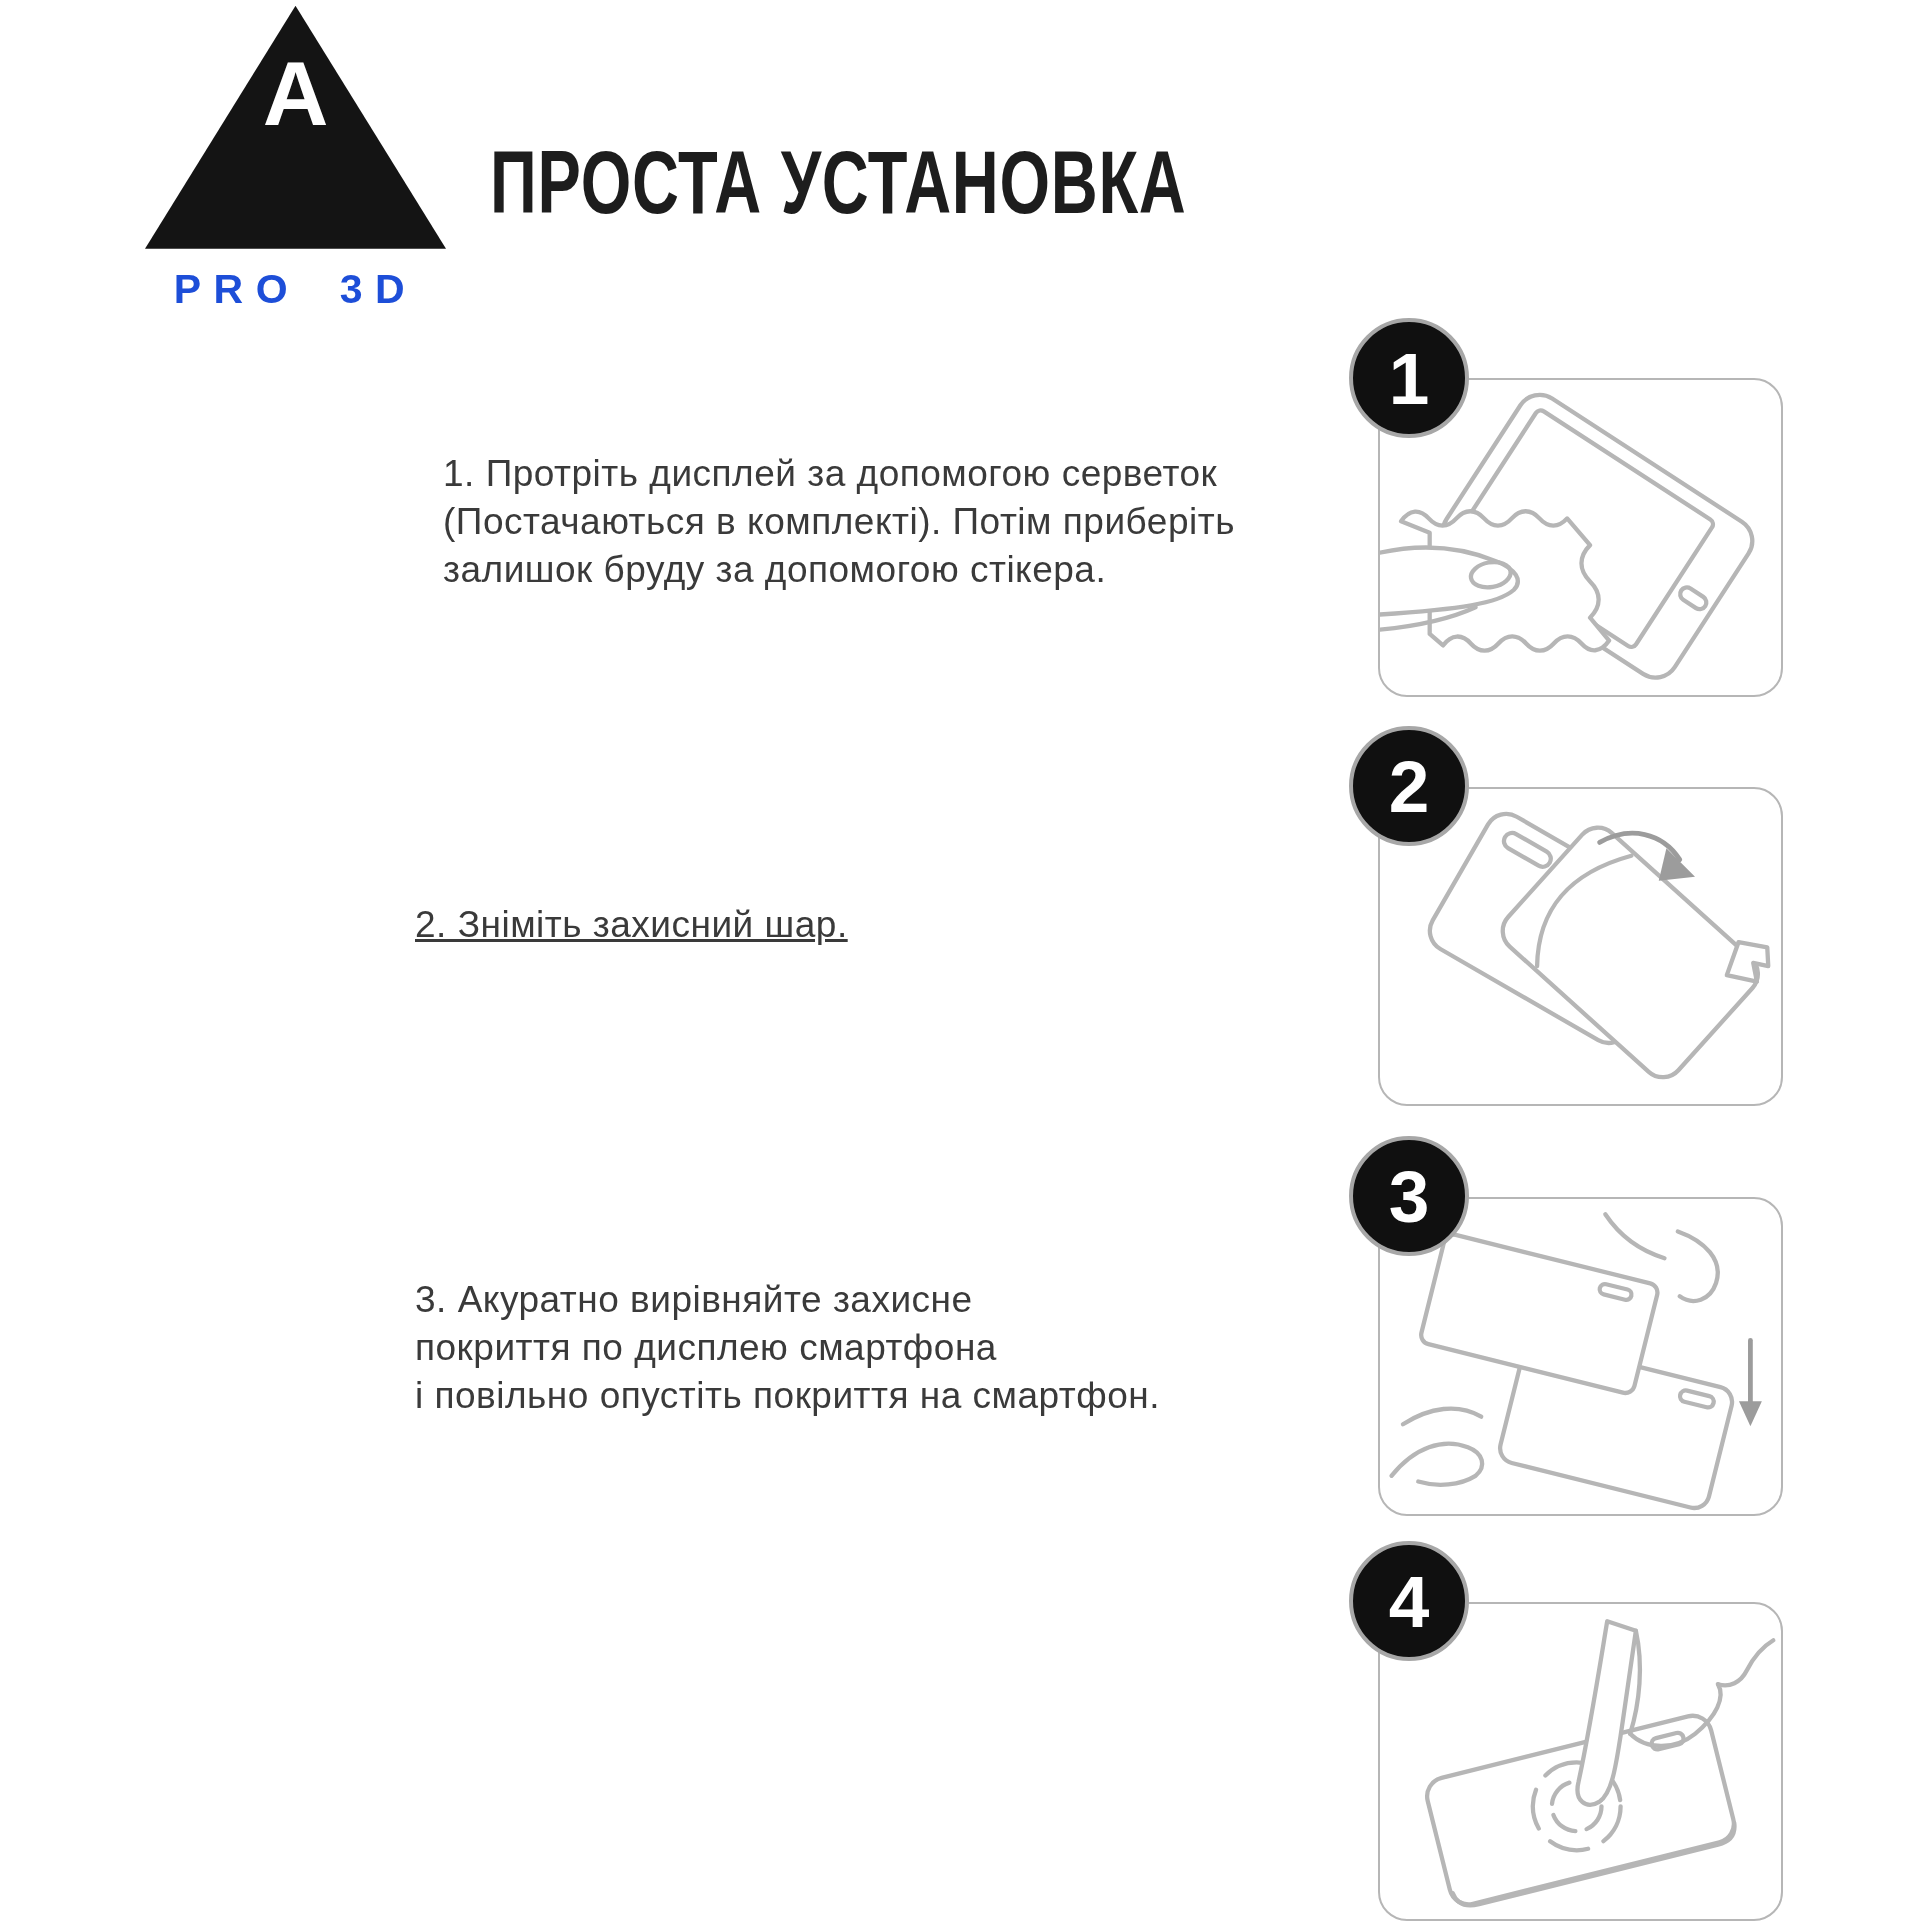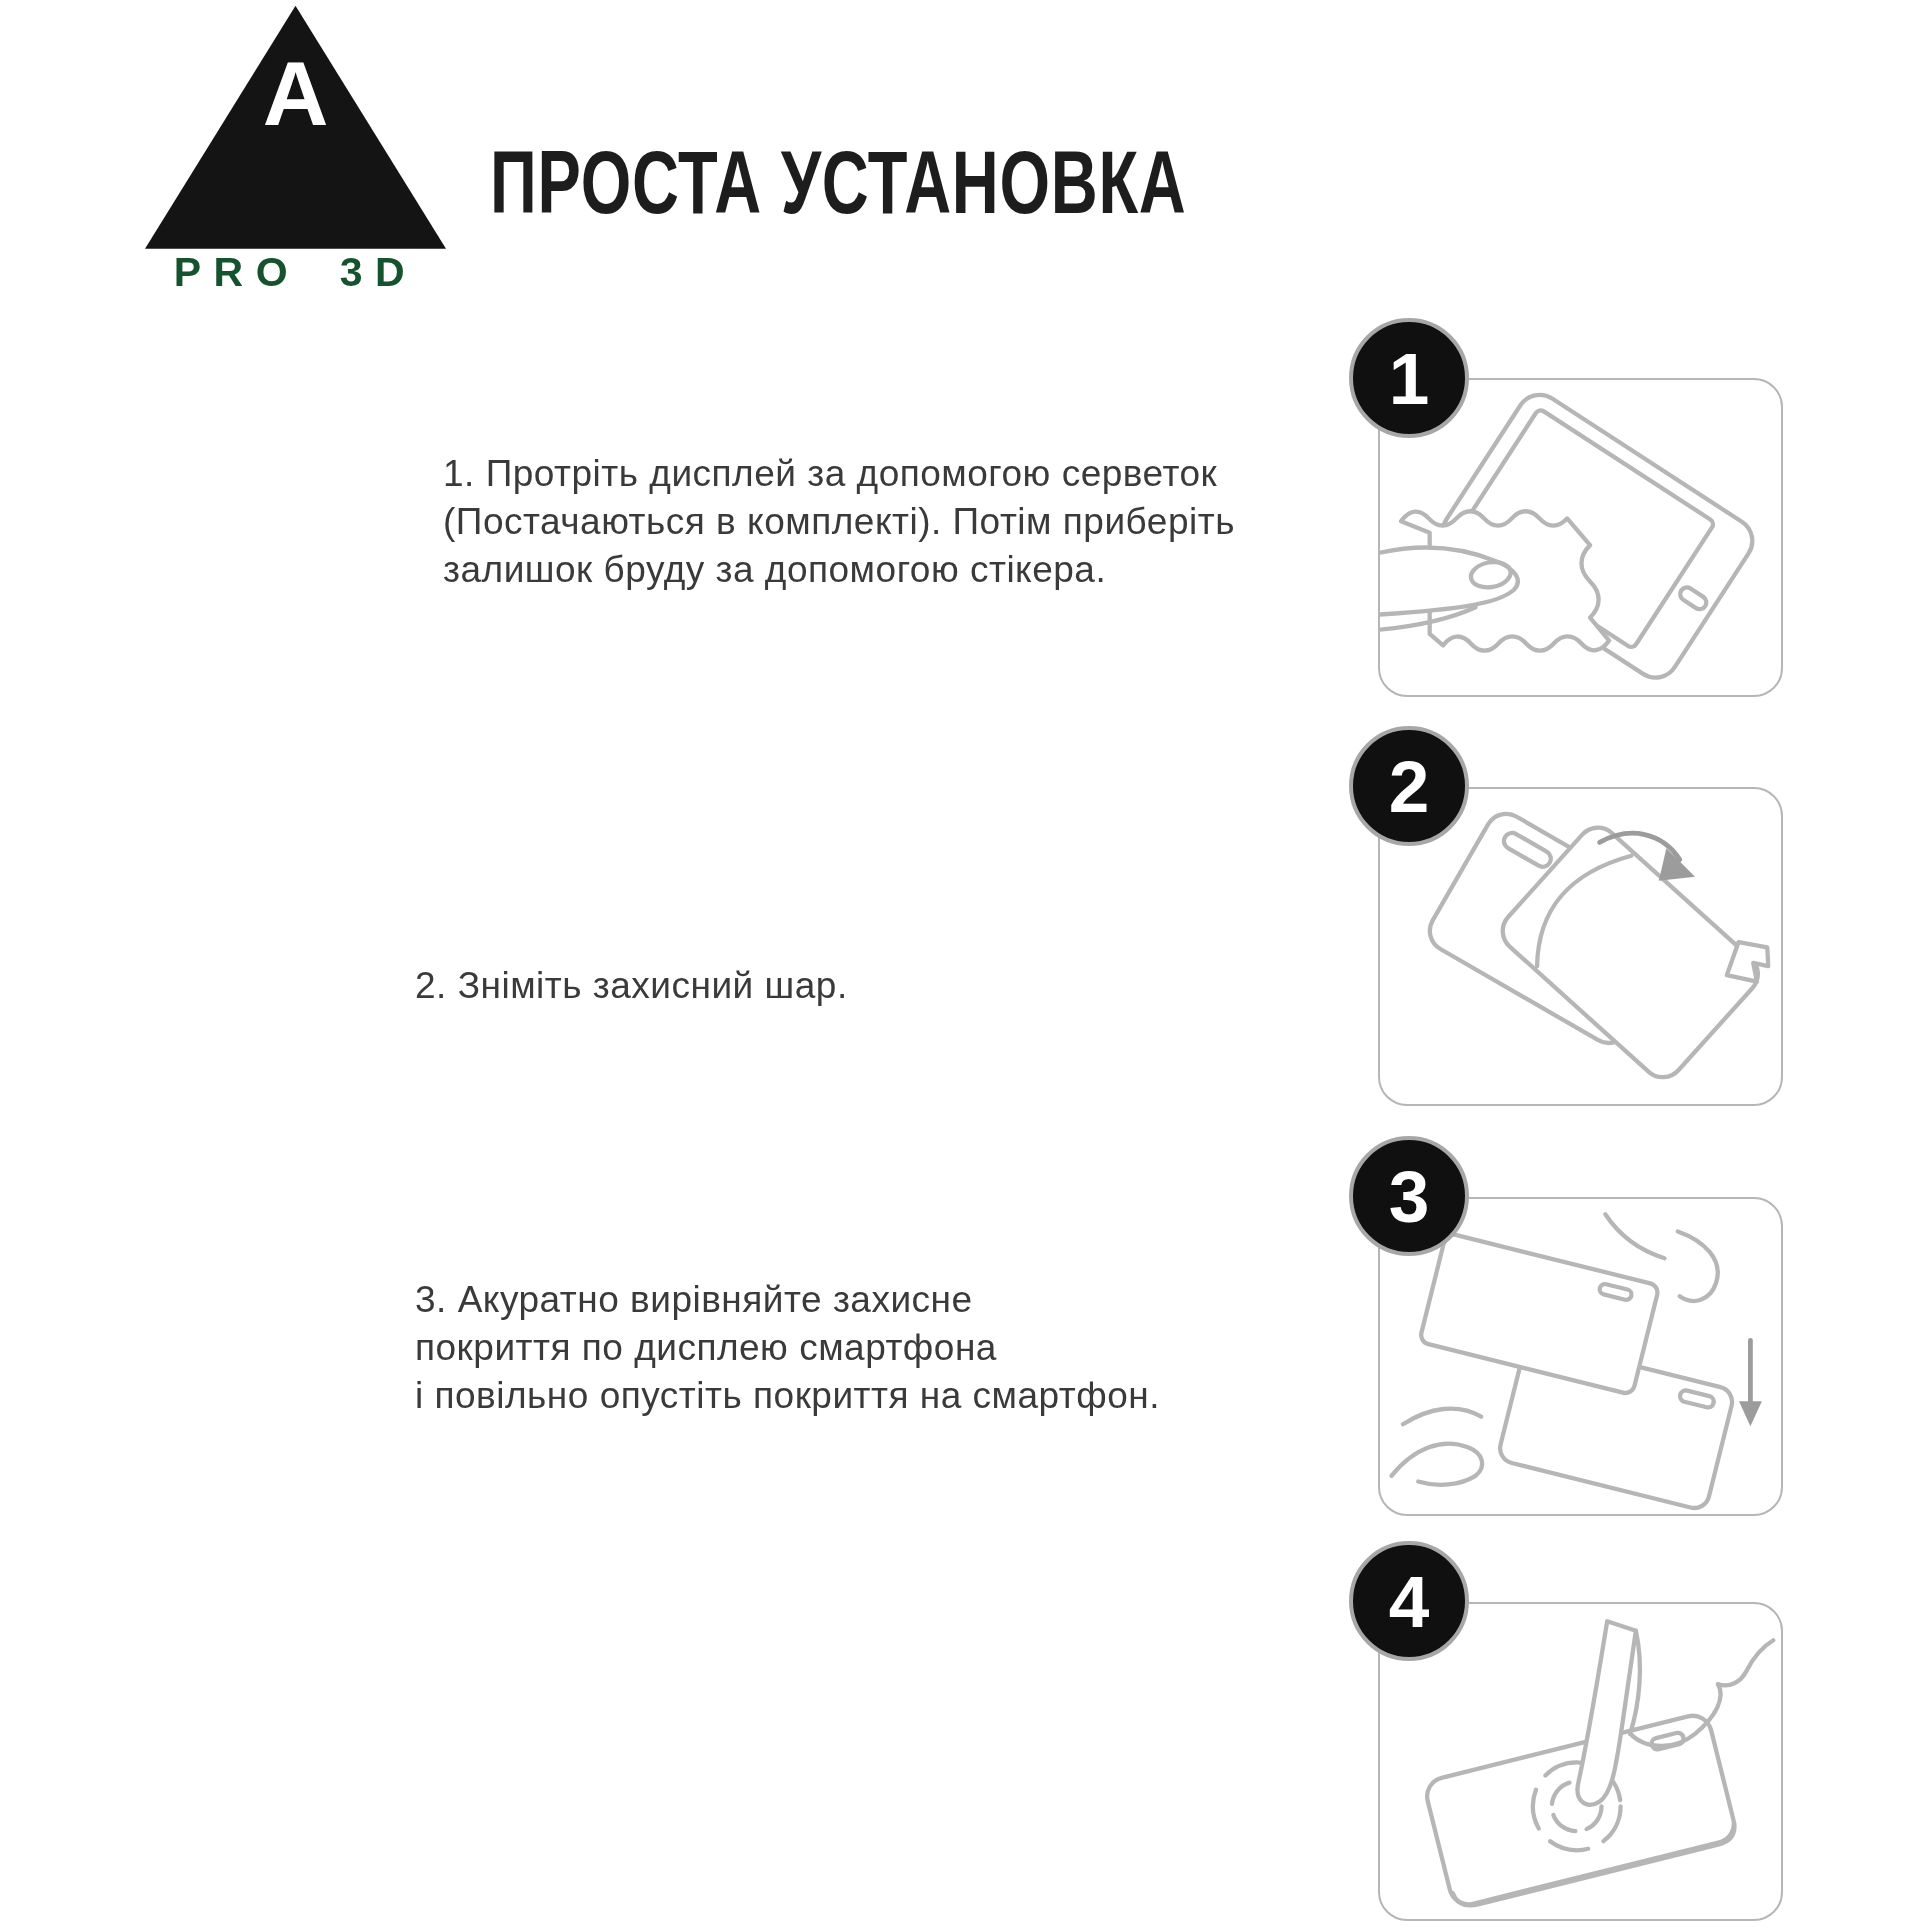--- a/index.html
+++ b/index.html
@@ -6,33 +6,33 @@
   .page{position:relative;width:1931px;height:1931px;background:#ffffff;overflow:hidden;
         font-family:"Liberation Sans",sans-serif;}
 
   
   .logo-triangle{position:absolute;left:145px;top:5.8px;width:301px;height:243px;
                  background:#141414;clip-path:polygon(50% 0,100% 100%,0 100%);}
   .logo-letter{position:absolute;left:0;width:100%;text-align:center;color:#ffffff;
                font-weight:700;line-height:1;}
   .logo-a{top:42px;font-size:91px;}
   .logo-rm{top:135px;font-size:100px;letter-spacing:2.9px;}
-  .logo-sub{position:absolute;left:145px;top:249px;width:301px;text-align:center;
-            font-size:41px;font-weight:700;color:#14532d;letter-spacing:12.6px;word-spacing:15.4px;}
+  .logo-sub{position:absolute;left:145px;top:266px;width:301px;text-align:center;
+            font-size:41px;font-weight:700;color:#1d4ed8;letter-spacing:12.6px;word-spacing:15.4px;}
 
   
   .title{position:absolute;left:490px;top:131px;margin:0;font-size:89px;font-weight:700;
          color:#1d1d1d;white-space:nowrap;transform:scaleX(0.73);transform-origin:left top;
          letter-spacing:1px;}
 
   
   .step-text{position:absolute;left:415px;width:898px;font-size:37px;line-height:48px;
              color:#3a3a3a;white-space:pre-line;letter-spacing:0.5px;}
   #t1{top:450px;margin-left:28px;}
-  #t2{top:962px;}
+  #t2{top:901px;text-decoration:underline;}
   #t3{top:1276px;}
   #t4{top:1684px;}
 
   
   .illus-box{position:absolute;left:1378px;width:405px;height:319px;border:2.9px solid #b6b6b6;
              border-radius:29px;background:#ffffff;box-sizing:border-box;}
   #b1{top:378px;}
   #b2{top:787px;}
   #b3{top:1197px;}
   #b4{top:1602px;}

